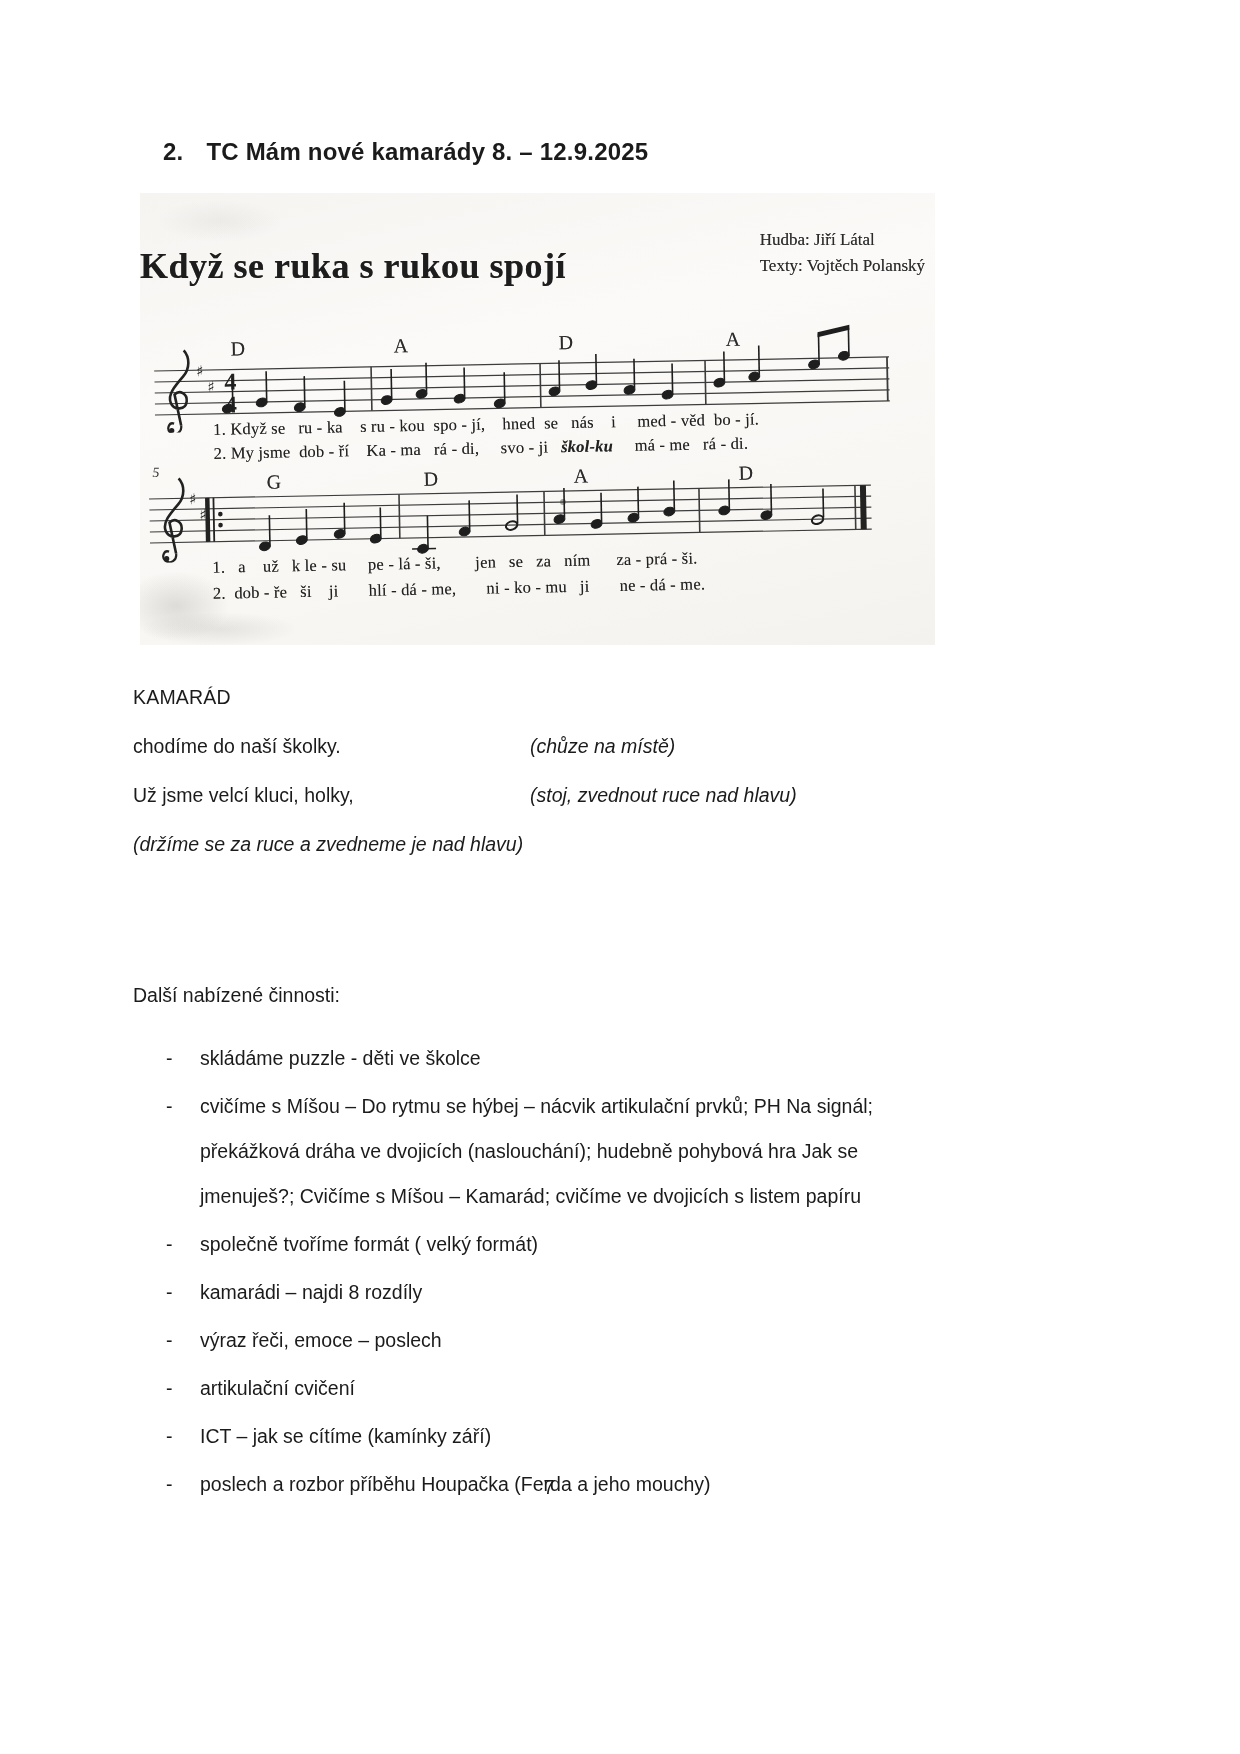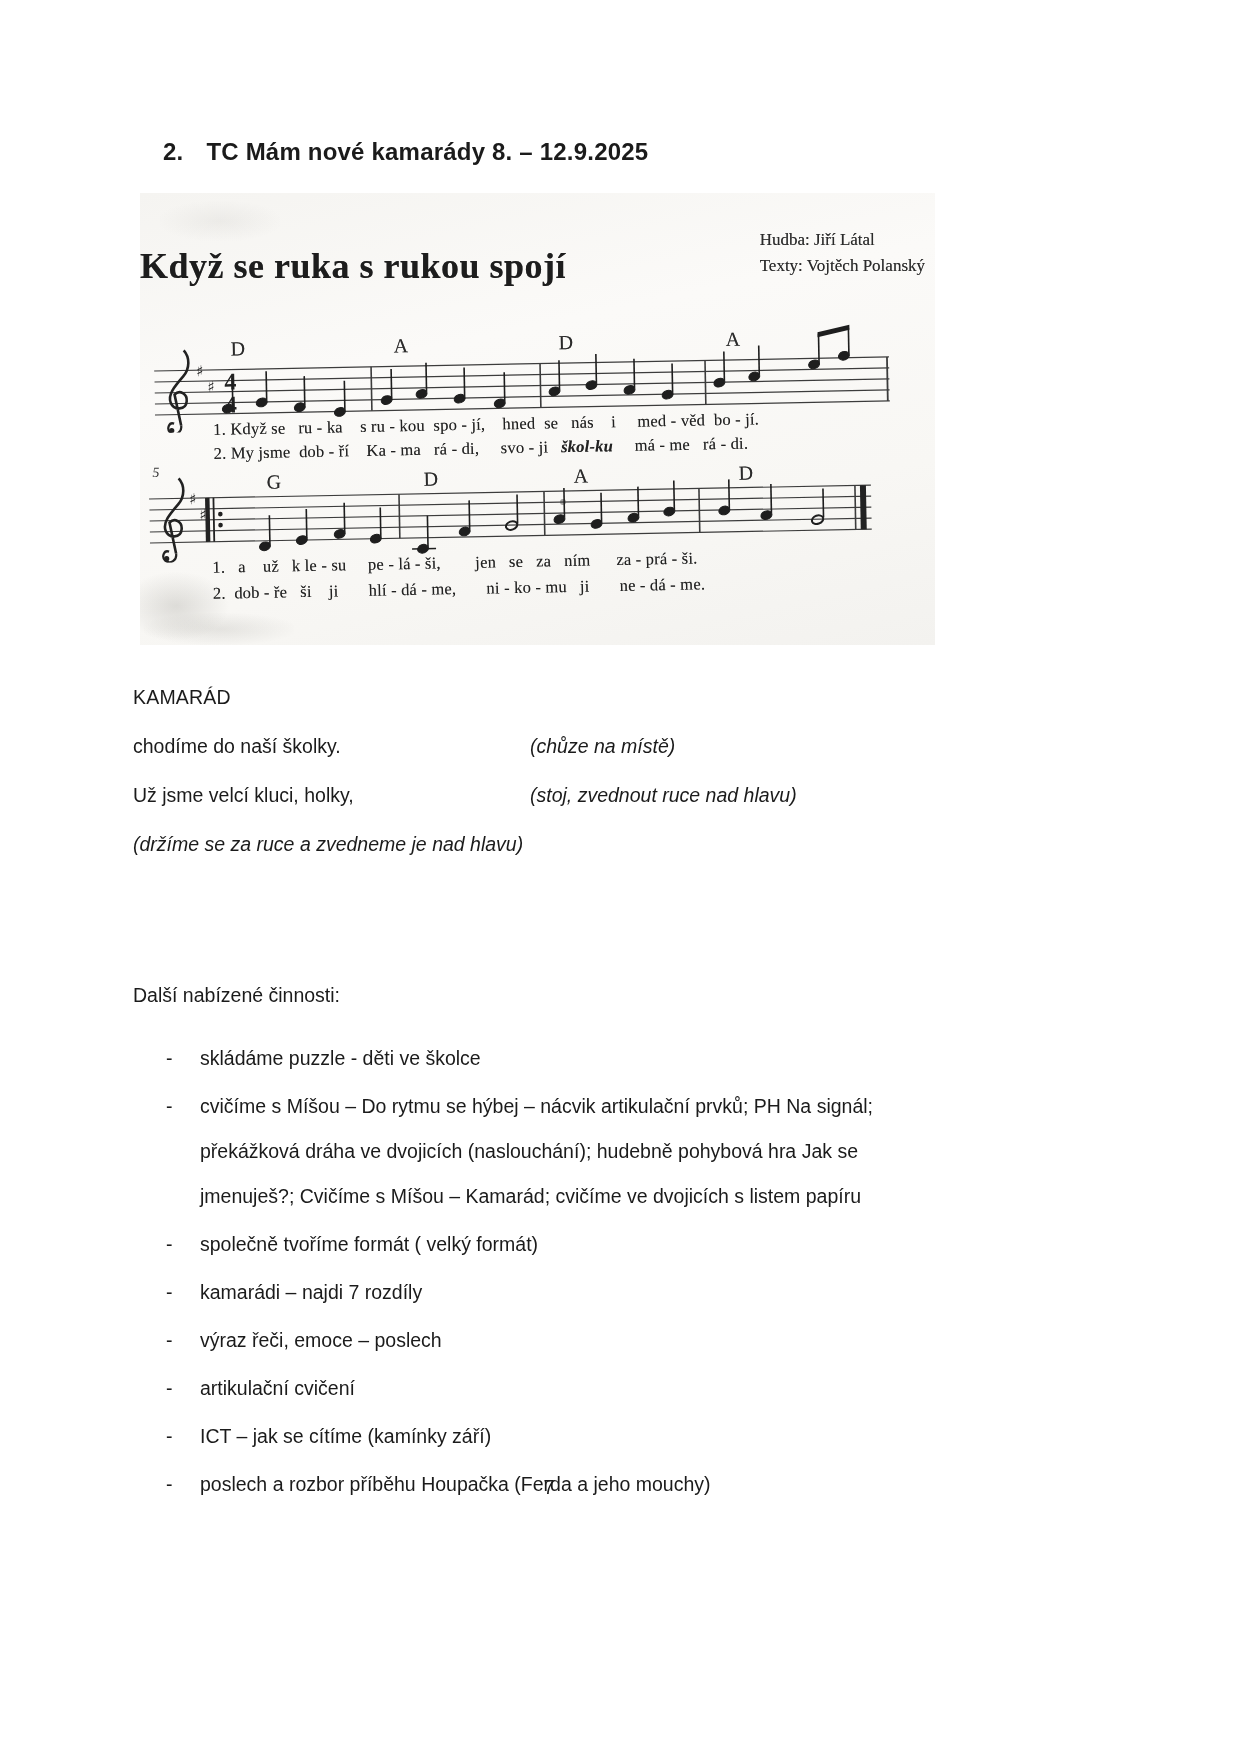--- a/index.html
+++ b/index.html
@@ -277,21 +277,21 @@
   <div class="activity-item">
     <div class="activity-dash">-</div>
     <div class="activity-text">cvičíme s Míšou – Do rytmu se hýbej – nácvik artikulační prvků; PH Na signál; překážková dráha ve dvojicích (naslouchání); hudebně pohybová hra Jak se jmenuješ?; Cvičíme s Míšou – Kamarád; cvičíme ve dvojicích s listem papíru</div>
   </div>
   <div class="activity-item">
     <div class="activity-dash">-</div>
     <div class="activity-text">společně tvoříme formát ( velký formát)</div>
   </div>
   <div class="activity-item">
     <div class="activity-dash">-</div>
-    <div class="activity-text">kamarádi – najdi 7 rozdíly</div>
+    <div class="activity-text">kamarádi – najdi 8 rozdíly</div>
   </div>
   <div class="activity-item">
     <div class="activity-dash">-</div>
     <div class="activity-text">výraz řeči, emoce – poslech</div>
   </div>
   <div class="activity-item">
     <div class="activity-dash">-</div>
     <div class="activity-text">artikulační cvičení</div>
   </div>
   <div class="activity-item">

